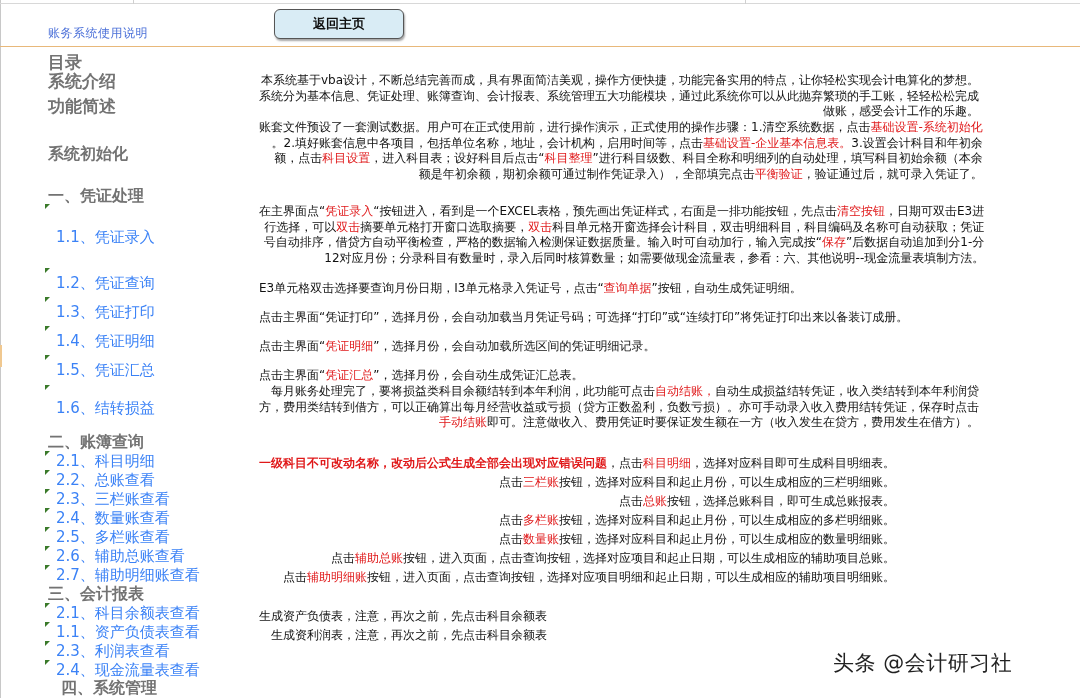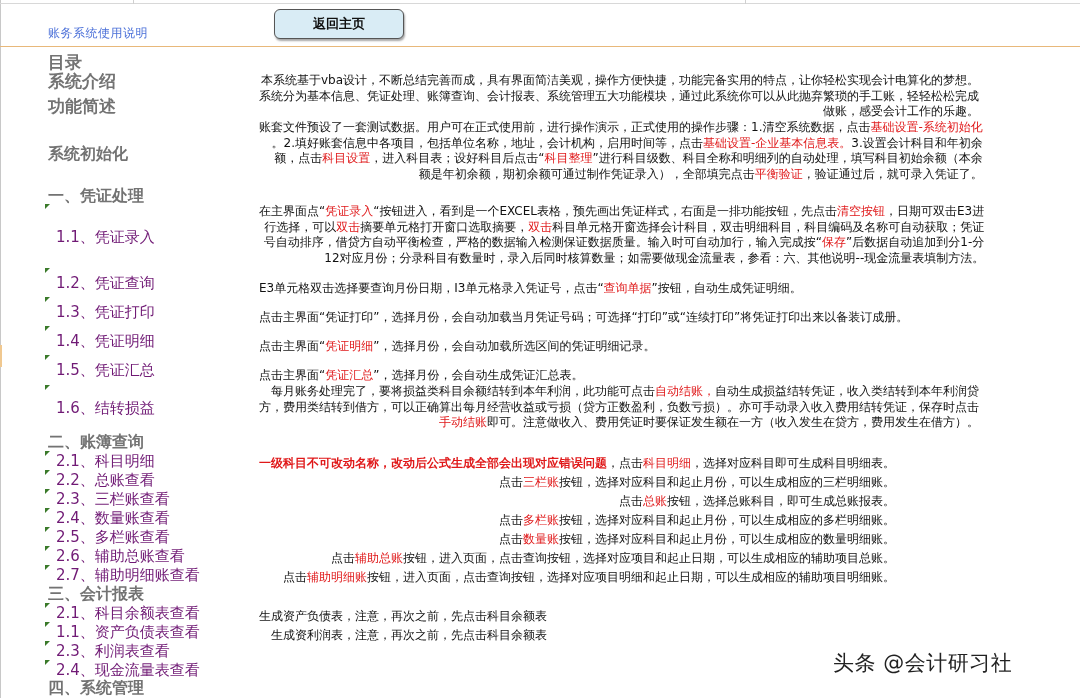--- a/index.html
+++ b/index.html
@@ -33,21 +33,21 @@
     background: #d9ecf5; border: 1.5px solid #555; border-radius: 6px;
     box-shadow: 1px 2px 2px rgba(0,0,0,0.35);
     display: flex; align-items: center; justify-content: center;
     font-size: 13px; font-weight: bold; color: #111; cursor: pointer;
   }
   .toc-item {
     position: absolute; white-space: nowrap; color: #737373;
   }
   .toc-h0 { font-size: 17px; font-weight: bold; }
   .toc-h1 { font-size: 16px; font-weight: bold; }
-  .toc-sub { font-size: 15px; color: #701a75; }
+  .toc-sub { font-size: 15px; color: #3b82f6; }
   .note-tri {
     position: absolute; width: 0; height: 0;
     border-top: 5px solid #3a7a2a; border-right: 5px solid transparent;
   }
   .para {
     position: absolute; left: 259px; font-size: 12px; line-height: 15.7px; color: #111;
     white-space: nowrap;
     text-align: right;
   }
   .red { color: #e0191a; }
@@ -110,21 +110,21 @@
   <div class="toc-item toc-h1" style="left:48px;top:584px">三、会计报表</div>
   <div class="note-tri" style="left:45px;top:603px"></div>
   <div class="toc-item toc-sub" style="left:56px;top:604px">2.1、科目余额表查看</div>
   <div class="note-tri" style="left:45px;top:622px"></div>
   <div class="toc-item toc-sub" style="left:56px;top:623px">1.1、资产负债表查看</div>
   <div class="note-tri" style="left:45px;top:641px"></div>
   <div class="toc-item toc-sub" style="left:56px;top:642px">2.3、利润表查看</div>
   <div class="note-tri" style="left:45px;top:660px"></div>
   <div class="toc-item toc-sub" style="left:56px;top:661px">2.4、现金流量表查看</div>
 
-  <div class="toc-item toc-h1" style="left:48px;top:678px">四、系统管理</div>
+  <div class="toc-item toc-h1" style="left:61px;top:678px">四、系统管理</div>
 </div>
 
 <div class="para" style="top:73px">
     <div><span>本系统基于vba设计，不断总结完善而成，具有界面简洁美观，操作方便快捷，功能完备实用的特点，让你轻松实现会计电算化的梦想。</span></div>
     <div><span>系统分为基本信息、凭证处理、账簿查询、会计报表、系统管理五大功能模块，通过此系统你可以从此抛弃繁琐的手工账，轻轻松松完成</span></div>
     <div><span>做账，感受会计工作的乐趣。</span></div>
   </div>
 <div class="para" style="top:120px">
     <div><span>账套文件预设了一套测试数据。用户可在正式使用前，进行操作演示，正式使用的操作步骤：1.清空系统数据，点击</span><span class="red">基础设置-系统初始化</span></div>
     <div><span>。2.填好账套信息中各项目，包括单位名称，地址，会计机构，启用时间等，点击</span><span class="red">基础设置-企业基本信息表。</span><span>3.设置会计科目和年初余</span></div>

